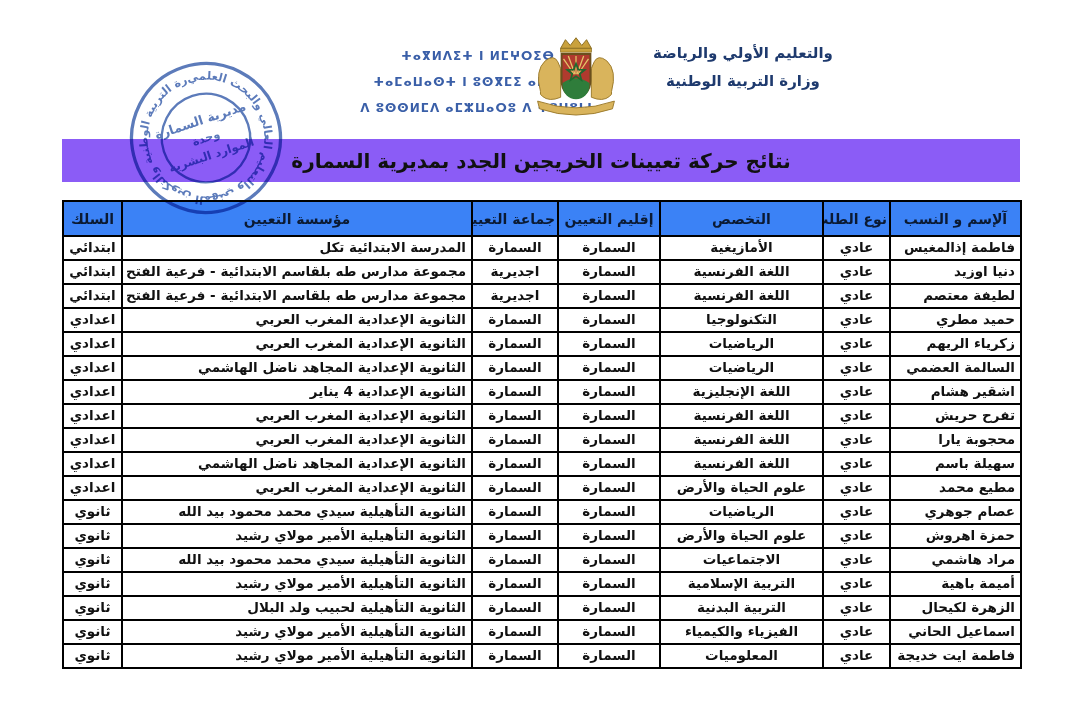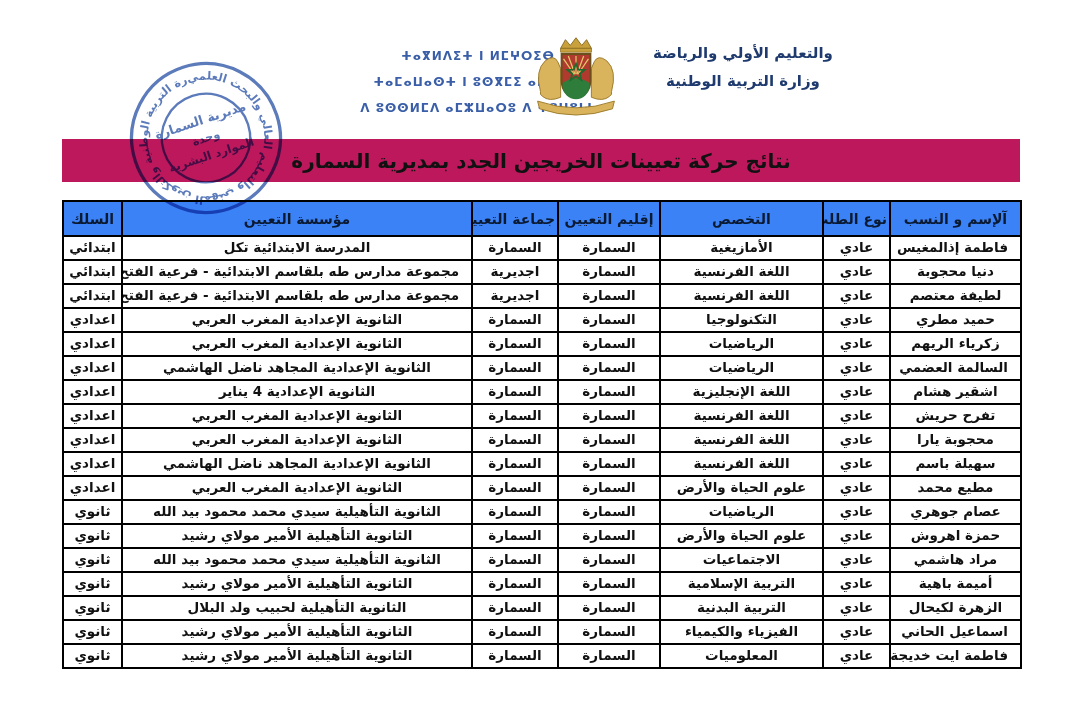--- a/index.html
+++ b/index.html
@@ -14,30 +14,30 @@
     color:#3a5fa8;font-weight:bold;font-size:12px;line-height:2.15;letter-spacing:1px;}
   .emblem{position:absolute;left:528px;top:0px;width:96px;height:92px;}
 
   
   .stamp{position:absolute;left:126px;top:58px;width:160px;height:160px;
     transform:rotate(-18deg);z-index:6;opacity:0.9;mix-blend-mode:multiply;}
   .stamp text{font-family:"DejaVu Sans",sans-serif;font-weight:bold;}
 
   
   .title-band{position:absolute;left:62px;top:139px;width:958px;height:43px;
-    background:#be185d;display:flex;align-items:center;justify-content:center;z-index:2;}
+    background:#8b5cf6;display:flex;align-items:center;justify-content:center;z-index:2;}
   .title-band .title{font-size:20px;font-weight:bold;color:#111111;}
 
   
   .table-wrap{position:absolute;left:62px;top:200px;width:958px;z-index:3;}
   table{border-collapse:collapse;table-layout:fixed;width:958px;direction:rtl;}
   th,td{border:2px solid #000000;overflow:hidden;white-space:nowrap;}
   th{height:33px;background:#3b82f6;font-size:14px;font-weight:bold;color:#0b1a33;text-align:center;padding:0 2px;}
   td{height:22px;font-size:13.5px;font-weight:bold;color:#111111;line-height:1;padding:0 2px;}
-  .cell-start{text-align:center;padding:0 12px;}
+  .cell-start{text-align:right;padding:0 5px;}
   .cell-center{text-align:center;}
   col.c-name{width:131px;} col.c-req{width:67px;} col.c-spec{width:163px;}
   col.c-prov{width:102px;} col.c-comm{width:86px;} col.c-inst{width:350px;} col.c-cycle{width:59px;}
 </style>
 </head>
 <body>
 
 <div class="page">
 
   <div class="gov-header">
@@ -122,21 +122,21 @@
           <tr>
             <td class="cell-start">فاطمة إذالمغيس</td>
             <td class="cell-center">عادي</td>
             <td class="cell-center">الأمازيغية</td>
             <td class="cell-center">السمارة</td>
             <td class="cell-center">السمارة</td>
             <td class="cell-start">المدرسة الابتدائية تكل</td>
             <td class="cell-center">ابتدائي</td>
           </tr>
           <tr>
-            <td class="cell-start">دنيا محجوبة</td>
+            <td class="cell-start">دنيا اوزيد</td>
             <td class="cell-center">عادي</td>
             <td class="cell-center">اللغة الفرنسية</td>
             <td class="cell-center">السمارة</td>
             <td class="cell-center">اجديرية</td>
             <td class="cell-start">مجموعة مدارس طه بلقاسم الابتدائية - فرعية الفتح</td>
             <td class="cell-center">ابتدائي</td>
           </tr>
           <tr>
             <td class="cell-start">لطيفة  معتصم</td>
             <td class="cell-center">عادي</td>

